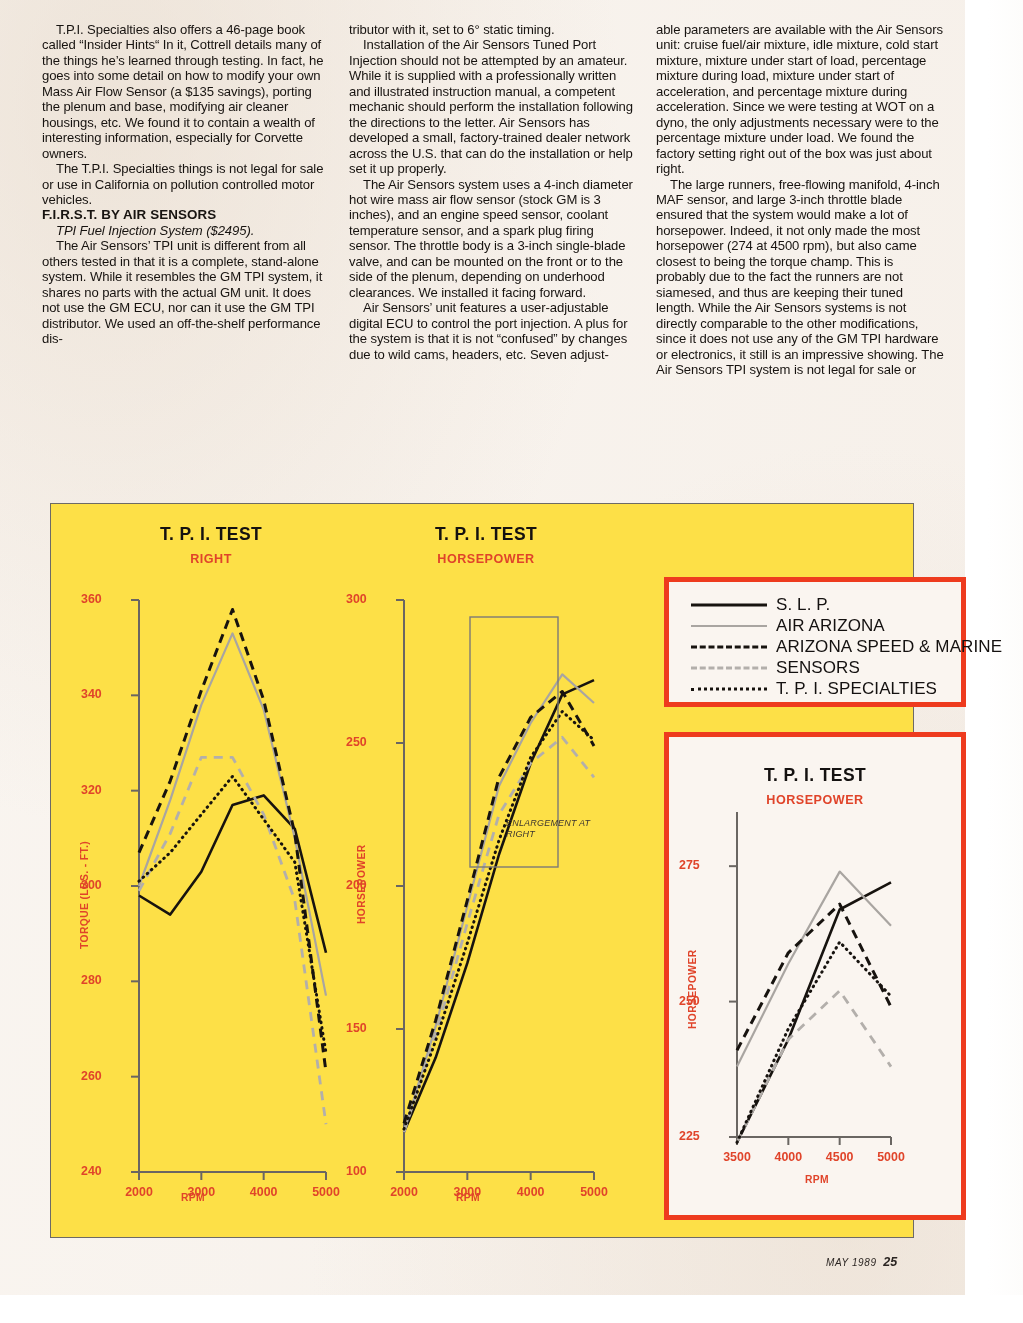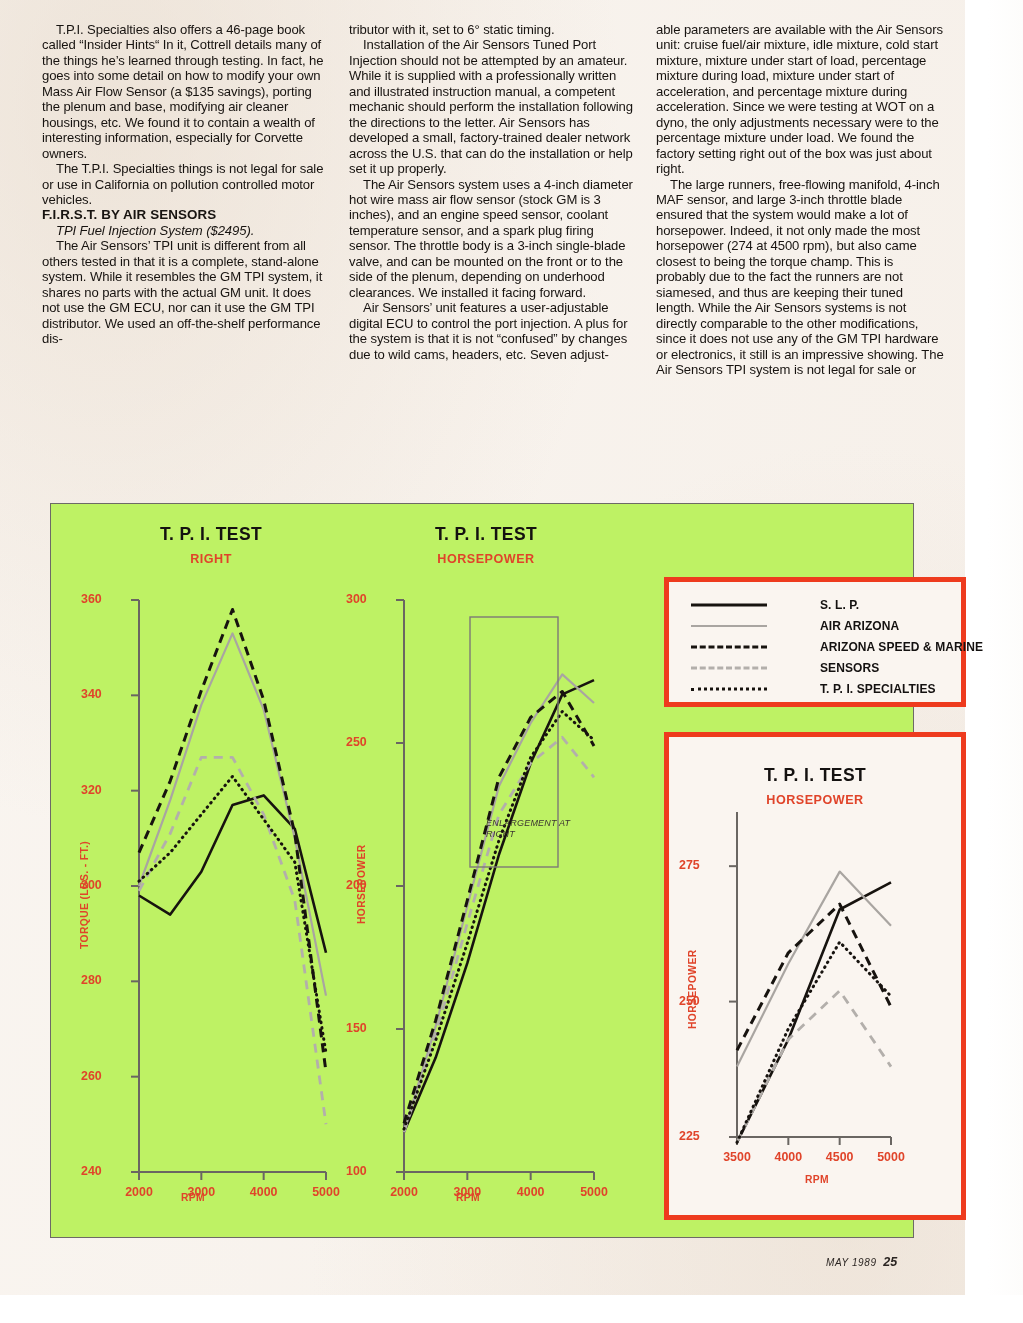--- a/index.html
+++ b/index.html
@@ -51,21 +51,21 @@
   .hd{
     font-weight:bold;font-size:13.4px;letter-spacing:.1px;
     margin-top:13px;margin-bottom:1px;
   }
   .subhd{font-style:italic;text-indent:14px;}
 
   
   #figure{
     position:absolute;left:50px;top:503px;width:862px;height:733px;
     border:1.6px solid #6d6a66;
-    background:#bef264;
+    background:#fde047;
     z-index:3;
   }
   .redbox{
     position:absolute;
     border:5px solid #ee3b1e;
     background:#faf5f0;
   }
 
   .ctitle{
     position:absolute;width:100%;text-align:center;
@@ -105,23 +105,22 @@
   .leg-swatch i{
     position:absolute;left:0;right:0;top:50%;transform:translateY(-50%);
     display:block;
   }
   .sw-solid-black i{border-top:3px solid #17130f;}
   .sw-solid-gray  i{border-top:2.6px solid #a9a5a1;}
   .sw-dash-black  i{border-top:3.4px dashed #17130f;}
   .sw-dash-gray   i{border-top:3.2px dashed #b3afab;}
   .sw-dot-black   i{border-top:3.4px dotted #17130f;}
   .leg-label{
-    font-weight:bold;font-size:12px;color:#141110;letter-spacing:.1px;
+    font-weight:normal;font-size:17px;color:#141110;letter-spacing:.1px;
     white-space:nowrap;
-    margin-left:44px;
   }
 
   #enlargebox{left:613px;top:228px;width:292px;height:478px;}
 
   .plot{position:absolute;}
   .pagefoot{
     position:absolute;left:826px;top:1255px;
     font-style:italic;font-size:10px;color:#2b2522;letter-spacing:.6px;
     z-index:4;
   }
@@ -184,21 +183,21 @@
         <path d="M78.0 386.8 L109.2 329.6 L140.3 253.3 L171.5 253.3 L202.7 310.5 L233.8 396.3 L265.0 620.3 " fill="none" stroke="#b3afab" stroke-width="2.8" stroke-linecap="butt" stroke-linejoin="round" stroke-dasharray="9,7"></path>
         <path d="M78.0 377.2 L109.2 348.6 L140.3 310.5 L171.5 272.4 L202.7 315.3 L233.8 358.2 L265.0 548.8 " fill="none" stroke="#17130f" stroke-width="3" stroke-linecap="round" stroke-linejoin="round" stroke-dasharray="0.6,5"></path>
       </svg>
   <div class="tick y" style="left: 20px; top: 660px; width: 50px;">240</div><div class="tick y" style="left: 20px; top: 564.667px; width: 50px;">260</div><div class="tick y" style="left: 20px; top: 469.333px; width: 50px;">280</div><div class="tick y" style="left: 20px; top: 374px; width: 50px;">300</div><div class="tick y" style="left: 20px; top: 278.667px; width: 50px;">320</div><div class="tick y" style="left: 20px; top: 183.333px; width: 50px;">340</div><div class="tick y" style="left: 20px; top: 88px; width: 50px;">360</div><div class="tick x" style="left: 48px; top: 681px; width: 60px;">2000</div><div class="tick x" style="left: 110.333px; top: 681px; width: 60px;">3000</div><div class="tick x" style="left: 172.667px; top: 681px; width: 60px;">4000</div><div class="tick x" style="left: 235px; top: 681px; width: 60px;">5000</div></div>
 
   <div class="plot" style="left:285px;top:0;width:300px;height:720px;">
     <div class="ctitle" style="top:20px;">T. P. I. TEST</div>
     <div class="csub" style="top:48px;">HORSEPOWER</div>
     <div class="axlabel vert" style="left:20px;top:420px;">HORSEPOWER</div>
     <div class="axlabel" style="left:120px;top:688px;">RPM</div>
-    <div class="note" style="left:150px;top:314px;">
+    <div class="note" style="left:170px;top:314px;">
       <span>ENLARGEMENT AT</span><br>
       <span>RIGHT</span>
     </div>
     <svg id="svg-hp" width="300" height="720" viewBox="0 0 300 720">
         <line x1="68" y1="96" x2="68" y2="668" stroke="#6a6662" stroke-width="2"></line>
         <line x1="68" y1="668" x2="258" y2="668" stroke="#6a6662" stroke-width="2"></line>
         <line x1="60" y1="668" x2="68" y2="668" stroke="#6a6662" stroke-width="2"></line>
         <line x1="60" y1="525" x2="68" y2="525" stroke="#6a6662" stroke-width="2"></line>
         <line x1="60" y1="382" x2="68" y2="382" stroke="#6a6662" stroke-width="2"></line>
         <line x1="60" y1="239" x2="68" y2="239" stroke="#6a6662" stroke-width="2"></line>

